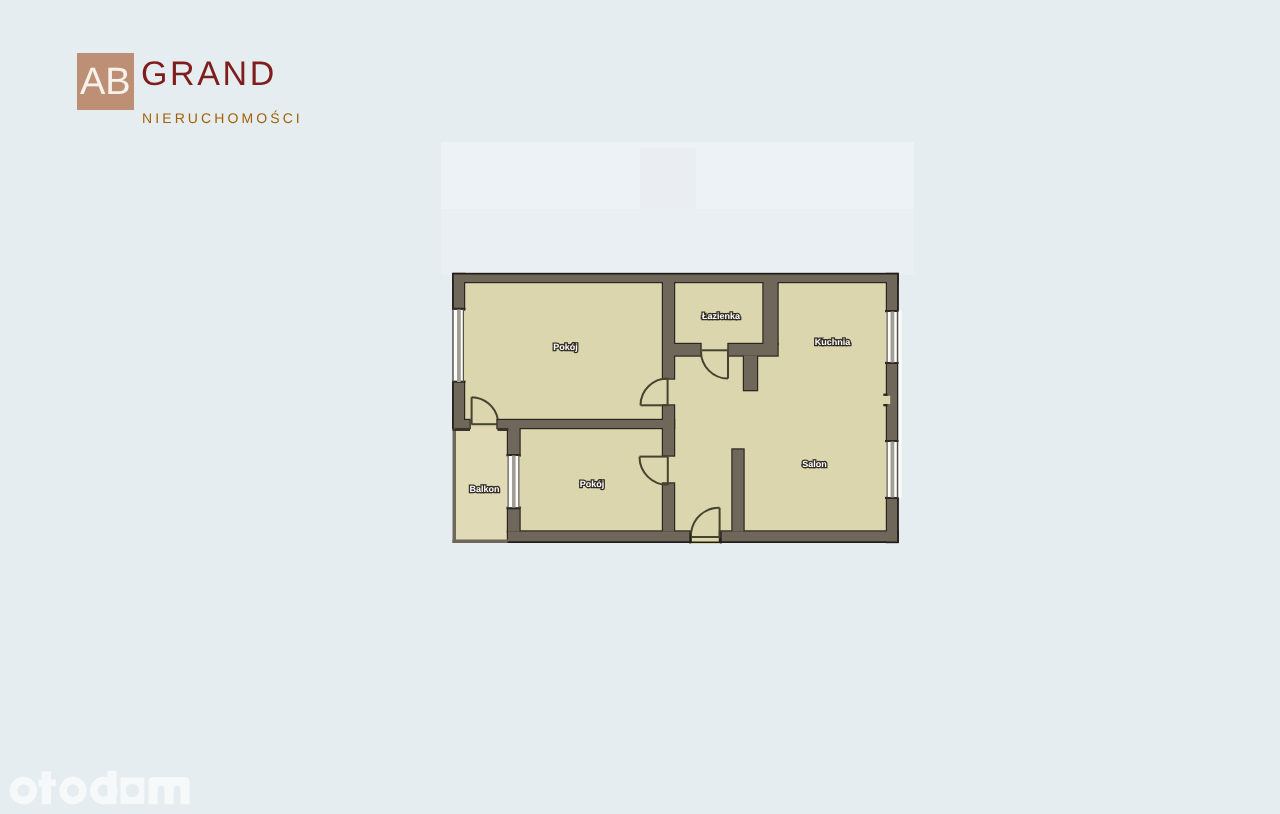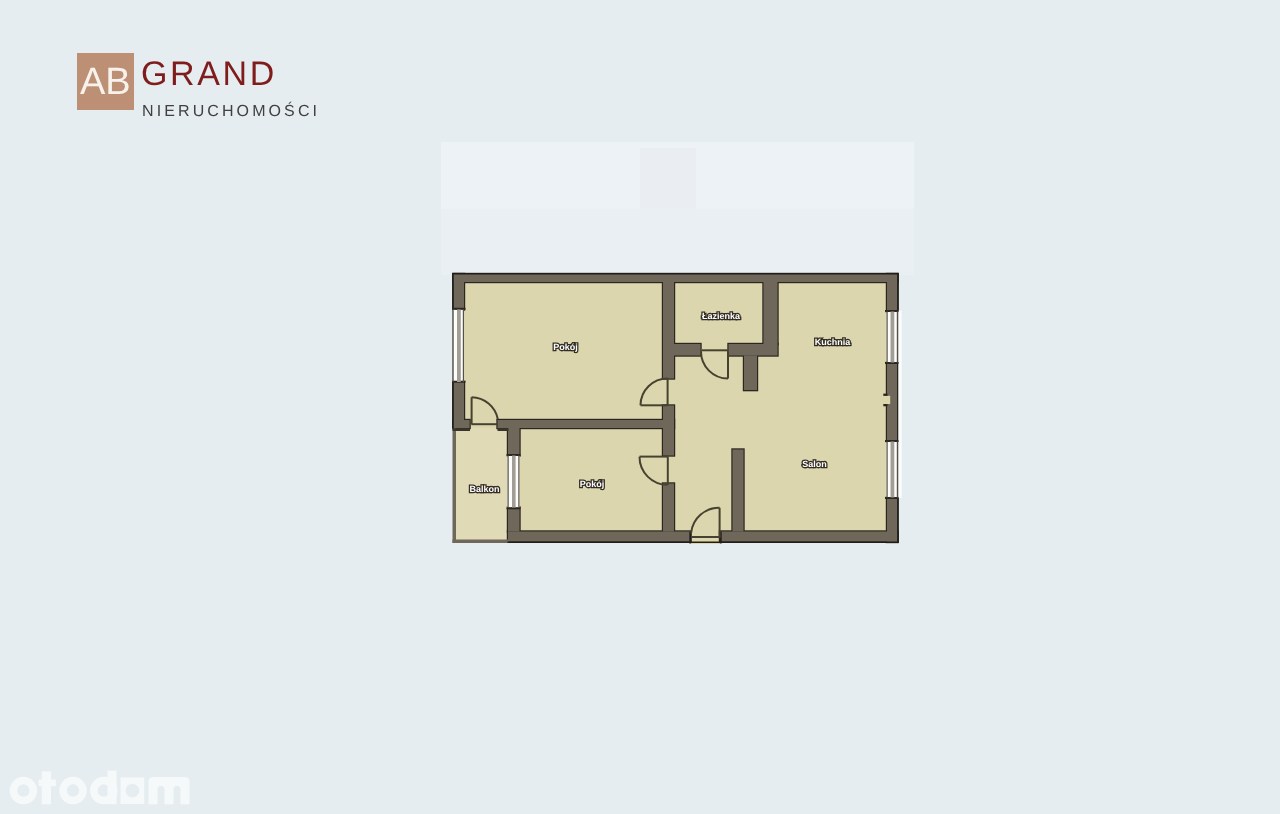--- a/index.html
+++ b/index.html
@@ -5,21 +5,21 @@
   html,body{margin:0;padding:0;}
   *{-webkit-font-smoothing:antialiased;text-rendering:geometricPrecision;}
   body{width:1280px;height:814px;background:#e6edf0;position:relative;overflow:hidden;
        font-family:"Liberation Sans", sans-serif;}
   .band1{position:absolute;left:441px;top:142px;width:473px;height:67px;background:#edf2f6;}
   .band2{position:absolute;left:441px;top:209px;width:473px;height:66px;background:#eaeff4;}
   .smudge{position:absolute;left:640px;top:148px;width:56px;height:61px;background:#eaeef2;}
   .sq{position:absolute;left:77px;top:53px;width:57px;height:57px;background:#bd8f74;}
   .ab{position:absolute;left:80px;top:62.5px;color:#f7f3ec;font-size:38px;line-height:1;opacity:0.999;text-align:center;}
   .grand{position:absolute;left:141px;top:55px;color:#7f1d1d;font-size:34px;letter-spacing:2.6px;line-height:1.15;opacity:0.999;}
-  .nier{position:absolute;left:142px;top:103px;color:#404040;font-size:16px;letter-spacing:3.1px;opacity:0.999;}
+  .nier{position:absolute;left:142px;top:110px;color:#a16207;font-size:14px;letter-spacing:3.1px;opacity:0.999;}
 </style>
 </head>
 <body>
 <div class="band1"></div>
 <div class="band2"></div>
 <div class="smudge"></div>
 <div class="sq"></div>
 <div class="ab">AB</div>
 <div class="grand">GRAND</div>
 <div class="nier">NIERUCHOMOŚCI</div>

